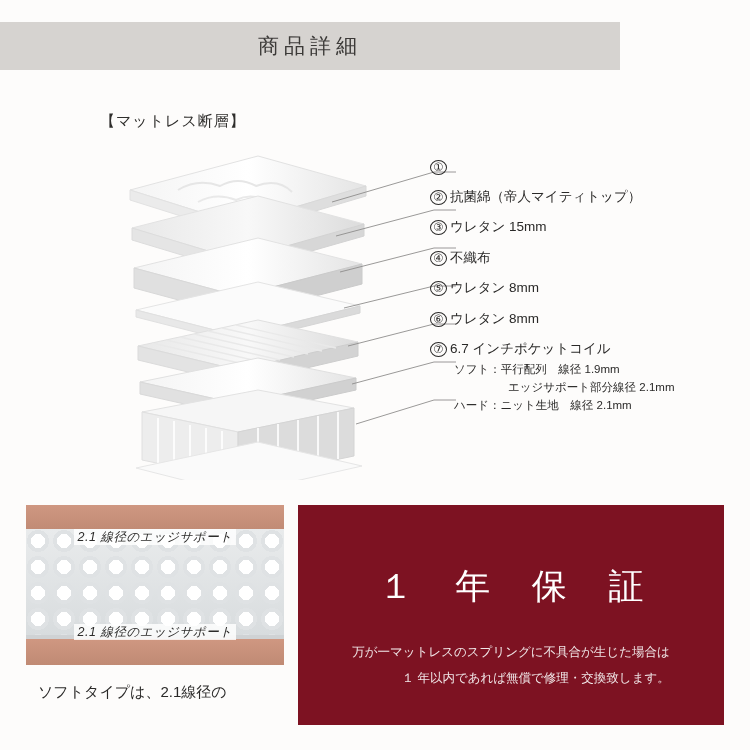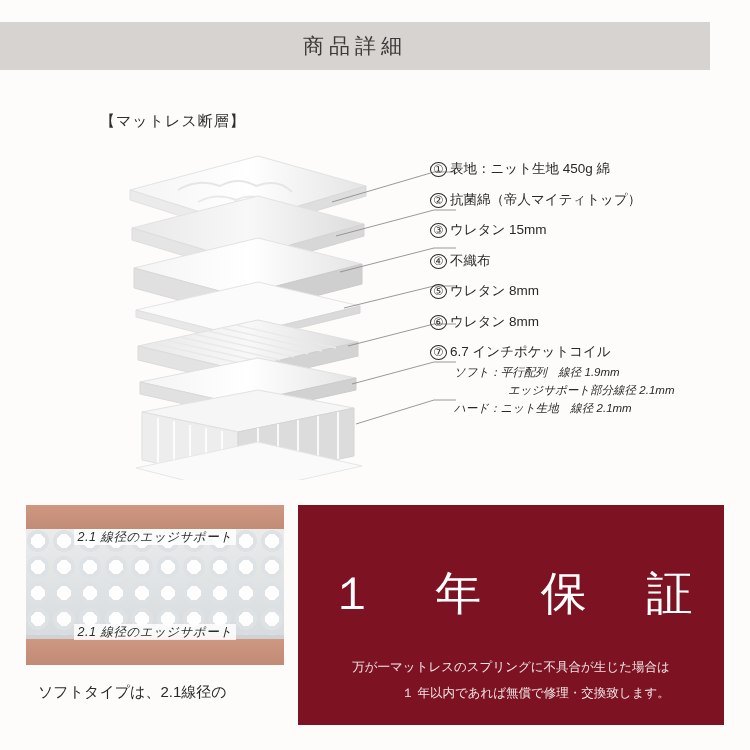--- a/index.html
+++ b/index.html
@@ -6,21 +6,21 @@
   html, body {
     width: 750px; height: 750px;
     background: #fdfcfb;
     font-family: "Liberation Sans", sans-serif;
     overflow: hidden;
   }
   .page { position: relative; width: 750px; height: 750px; background: #fdfcfb; }
 
   
   .header {
-    position: absolute; left: 0; top: 22px; width: 710px; height: 48px;
+    position: absolute; left: 0; top: 22px; width: 620px; height: 48px;
     background: #d6d3d0;
     display: flex; align-items: center; justify-content: center;
   }
   .header-title {
     font-size: 21px; letter-spacing: 5px; color: #3c3a38; font-weight: 400;
   }
 
   
   .section-label {
     position: absolute; left: 100px; top: 112px;
@@ -48,21 +48,21 @@
     white-space: nowrap;
   }
   .spec-num {
     display: inline-block; min-width: 17px; text-align: center;
     font-size: 11.5px; color: #2a2928; margin-right: 3px;
     border: 1px solid #2a2928; border-radius: 50%;
     width: 15px; height: 15px; line-height: 13px;
   }
   .spec-text { font-size: 13.5px; }
   .spec-row.last { margin-bottom: 4px; }
-  .sub-row { font-size: 11.5px; color: #2a2928; margin-bottom: 3px; white-space: nowrap; font-style: italic; }
+  .sub-row { font-size: 11.5px; color: #2a2928; margin-bottom: 3px; white-space: nowrap; }
   .sub-row.indent1 { padding-left: 24px; }
   .sub-row.indent2 { padding-left: 78px; }
 
   
   .photo {
     position: absolute; left: 26px; top: 505px; width: 258px; height: 160px;
     overflow: hidden; background: #cfd2d4; font-style: italic;
   }
   .photo .coils {
     position: absolute; left: 0; top: 24px; width: 258px; height: 106px;
@@ -92,22 +92,22 @@
   .photo-note .l2 { display: block; padding-left: 16px; }
 
   
   .warranty {
     position: absolute; left: 298px; top: 505px; width: 426px; height: 220px;
     background: #7d1222;
     display: flex; flex-direction: column; align-items: center;
   }
   .warranty-title {
     margin-top: 58px;
-    font-family: Liberation Mono, monospace;
-    font-size: 46px; letter-spacing: 16px; color: #ffffff; font-weight: 400;
+    font-family: Liberation Sans, sans-serif;
+    font-size: 35px; letter-spacing: 16px; color: #ffffff; font-weight: 400;
     text-indent: 16px;
   }
   .warranty-sub {
     margin-top: 30px;
     font-family: "Liberation Serif", serif;
     font-size: 12.5px; line-height: 2.05; color: #f0e6e7; text-align: right;
   }
 </style>
 </head>
 <body>
@@ -221,21 +221,20 @@
         <line x1="104" y1="212" x2="126" y2="212"></line>
         <line x1="26" y1="274" x2="104" y2="250"></line>
         <line x1="104" y1="250" x2="126" y2="250"></line>
       </g>
     </svg>
   </div>
 
   <div class="spec-list">
     <div class="spec-row">
       <span class="spec-num">①</span>
-      <span class="spec-text">表地：ニット生地 450g 綿</span>
     </div>
     <div class="spec-row">
       <span class="spec-num">②</span>
       <span class="spec-text">抗菌綿（帝人マイティトップ）</span>
     </div>
     <div class="spec-row">
       <span class="spec-num">③</span>
       <span class="spec-text">ウレタン 15mm</span>
     </div>
     <div class="spec-row">

